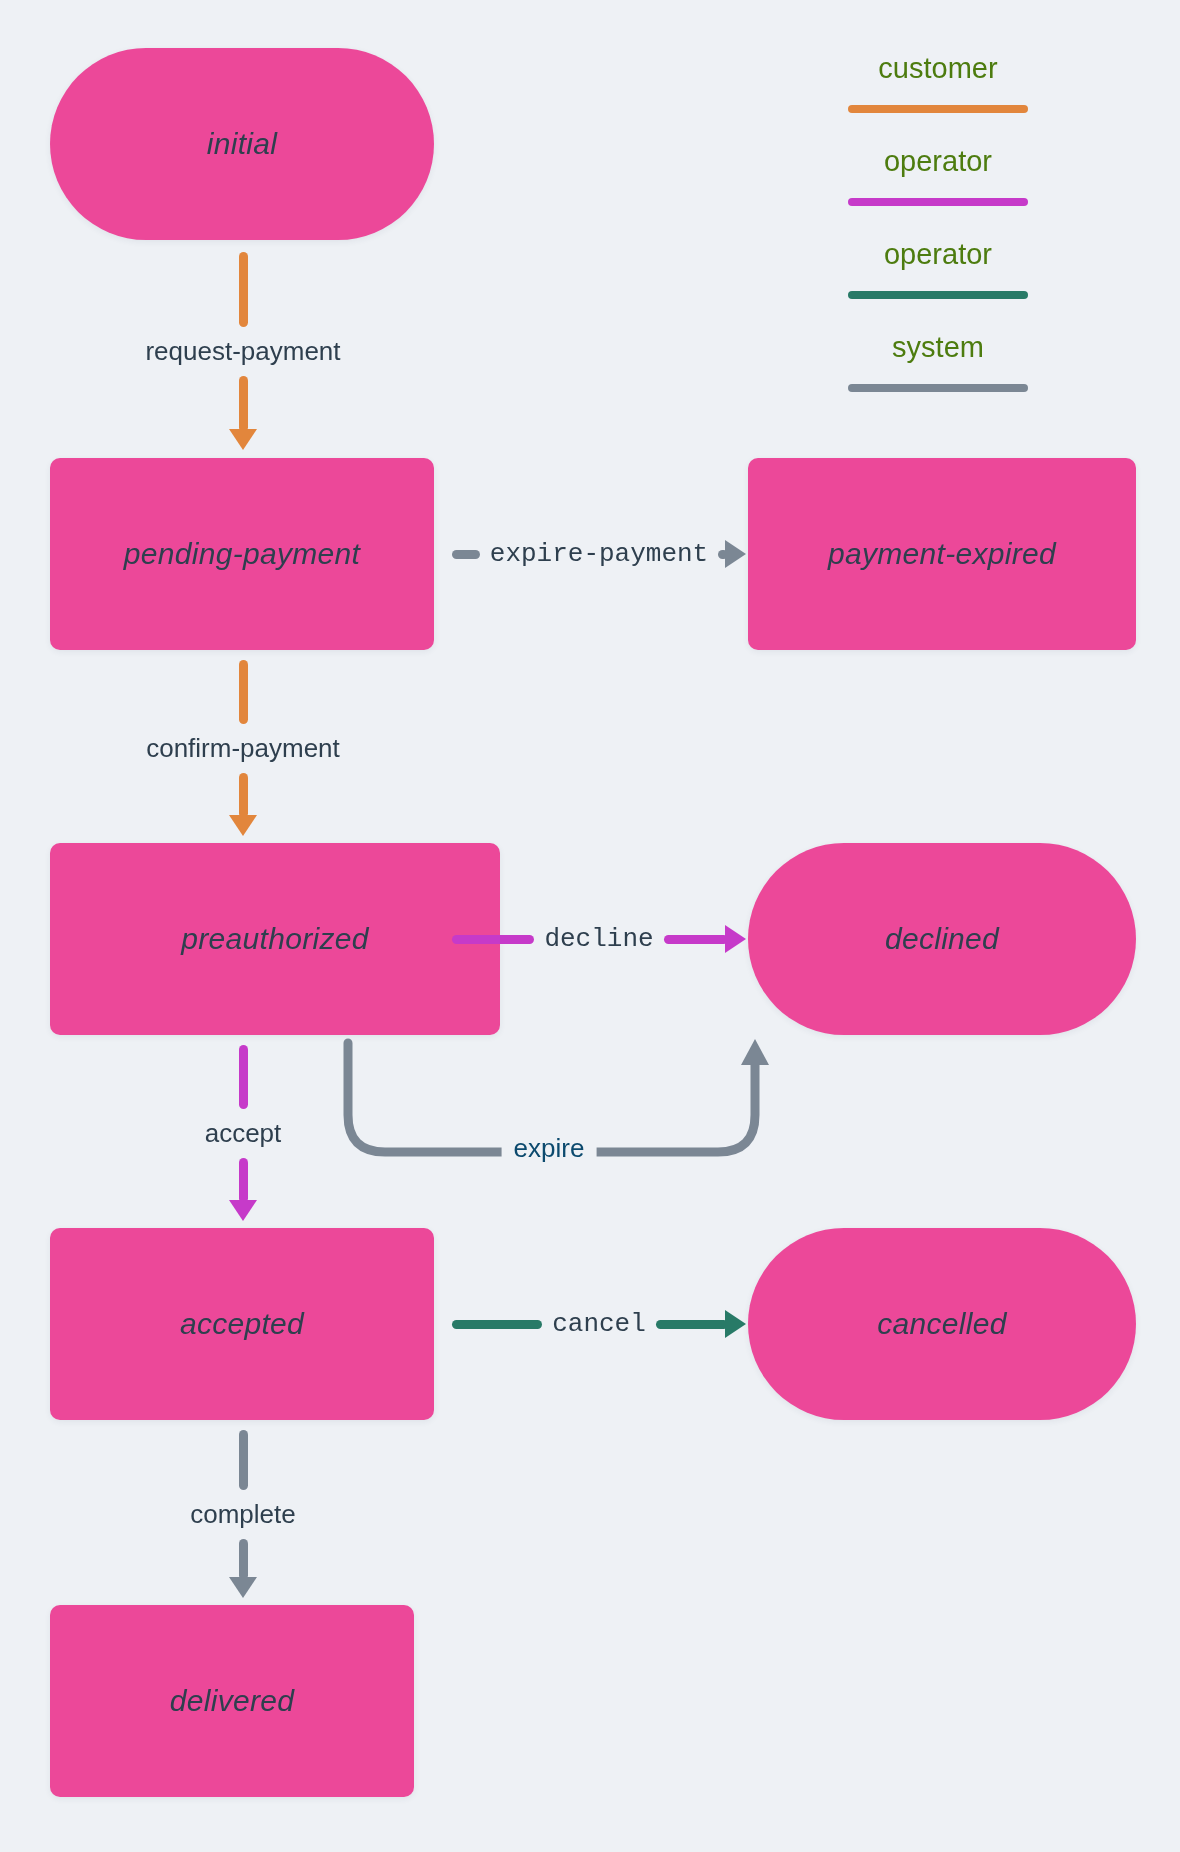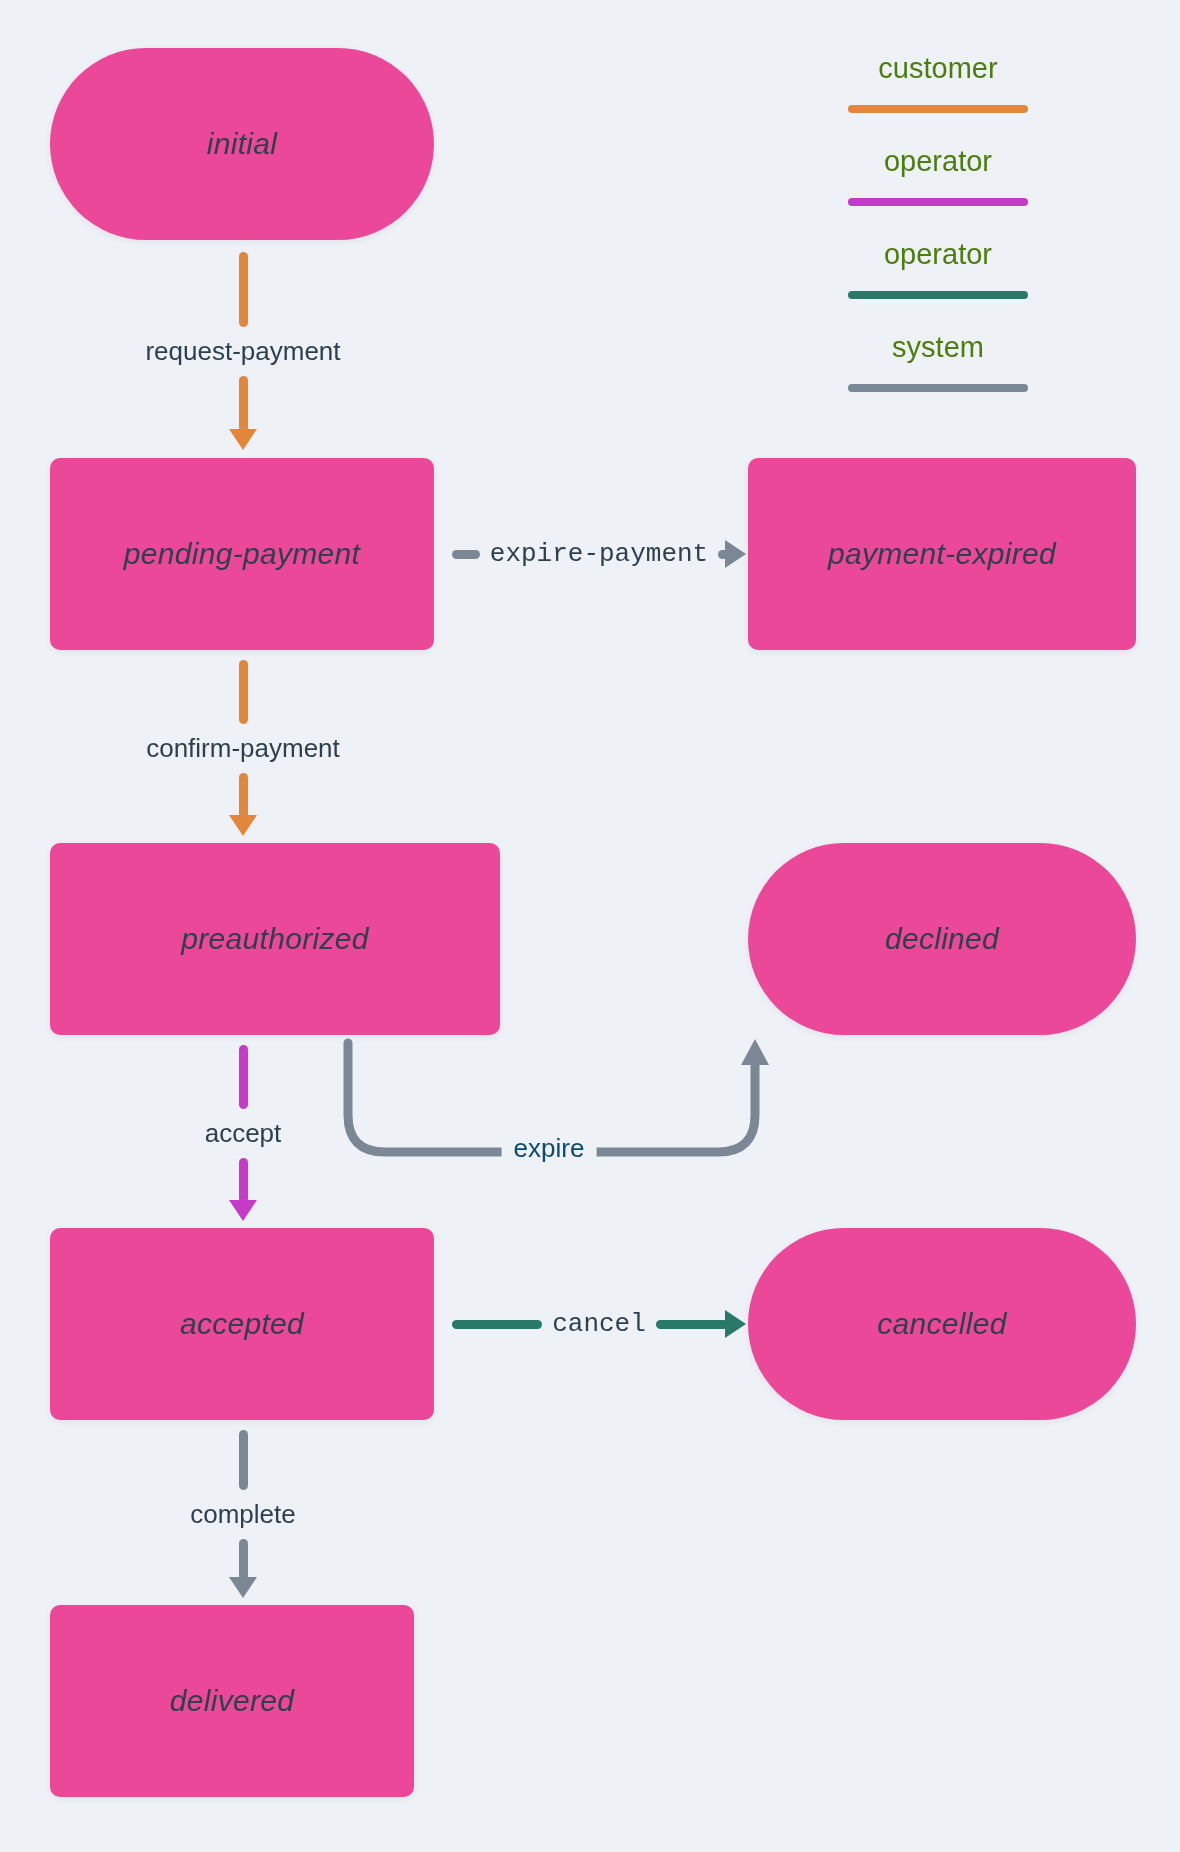--- a/index.html
+++ b/index.html
@@ -202,20 +202,28 @@
 
   <div class="hedge system" style="left:452px;top:534px;width:294px;">
     <div class="seg1"></div>
     <div class="hlabel">expire-payment</div>
     <div class="tail">
       <div class="seg2"></div>
       <div class="hhead"></div>
     </div>
   </div>
 
+  <div class="hedge provider" style="left:452px;top:919px;width:294px;">
+    <div class="seg1"></div>
+    <div class="hlabel">decline</div>
+    <div class="tail">
+      <div class="seg2"></div>
+      <div class="hhead"></div>
+    </div>
+  </div>
 
   <div class="hedge operator" style="left:452px;top:1304px;width:294px;">
     <div class="seg1"></div>
     <div class="hlabel">cancel</div>
     <div class="tail">
       <div class="seg2"></div>
       <div class="hhead"></div>
     </div>
   </div>
 

